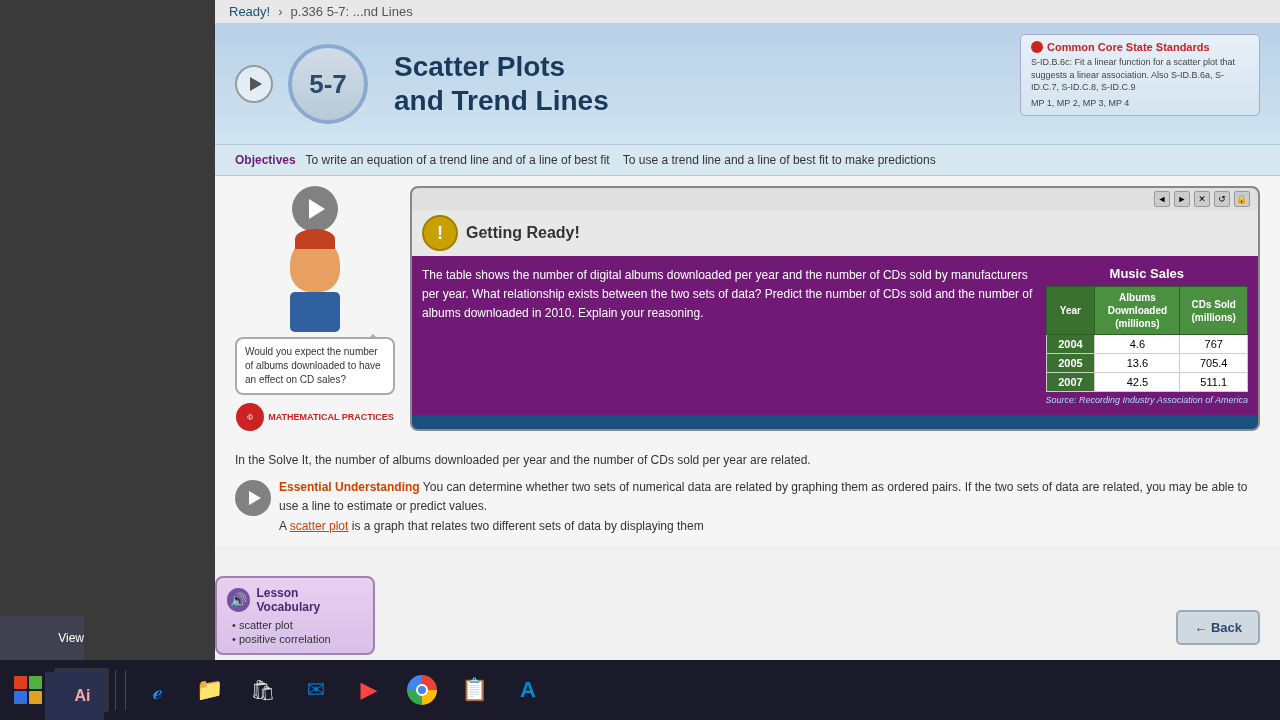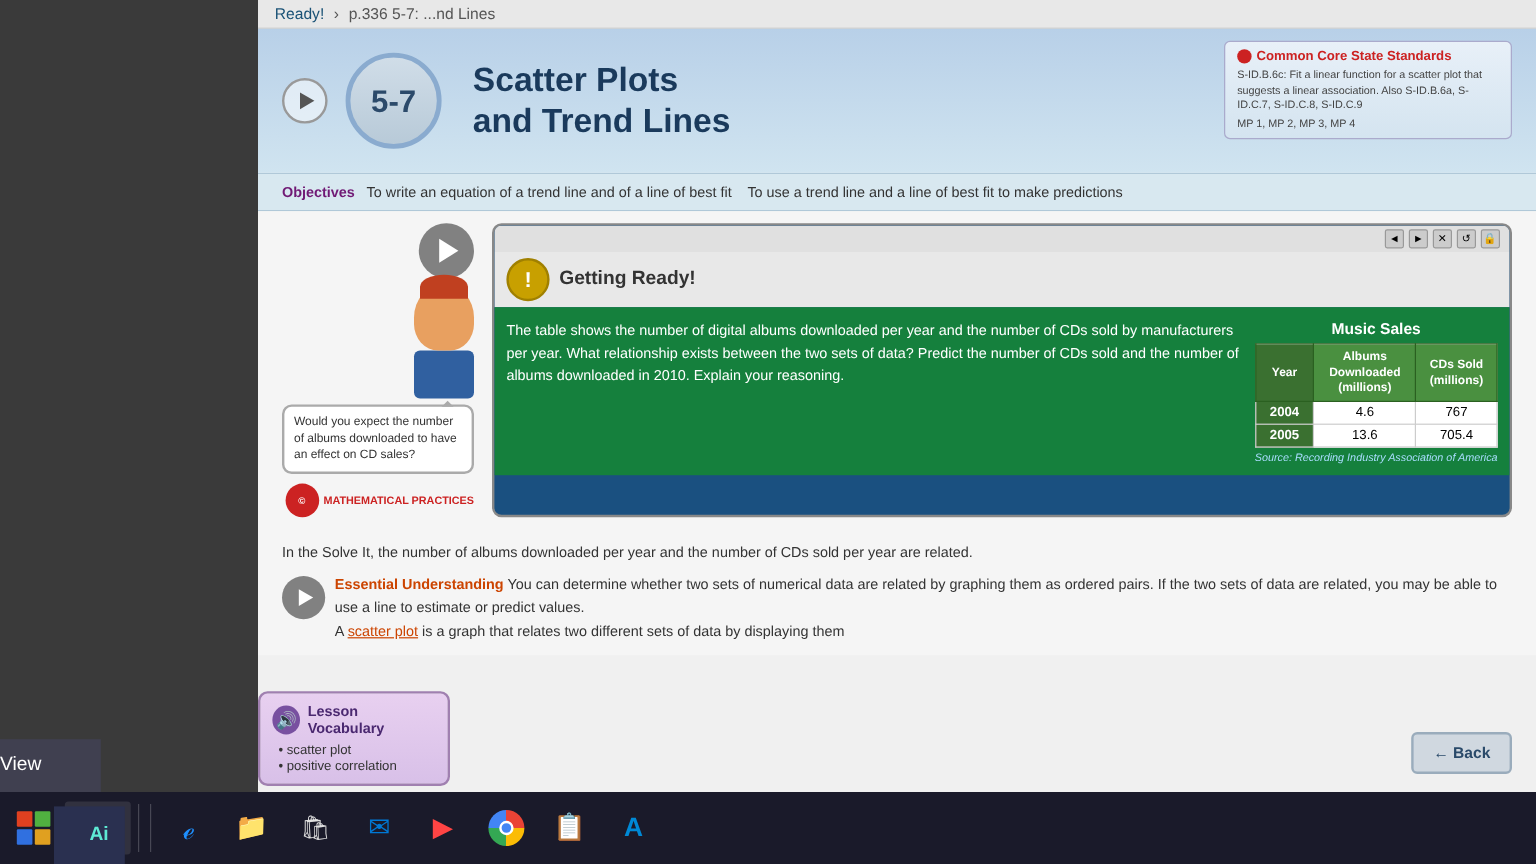--- a/index.html
+++ b/index.html
@@ -144,21 +144,21 @@
       gap: 15px;
       background: #f5f5f5;
     }
 
     
     .character-panel {
       flex-shrink: 0;
       width: 160px;
       display: flex;
       flex-direction: column;
-      align-items: flex-end;
+      align-items: center;
       position: relative;
     }
 
     .play-circle {
       width: 46px;
       height: 46px;
       border-radius: 50%;
       background: rgba(80,80,80,0.7);
       display: flex;
       align-items: center;
@@ -301,21 +301,21 @@
     .solve-it-title {
       font-size: 16px;
       font-weight: bold;
       color: #333;
     }
 
     .solve-it-body {
       display: flex;
       padding: 10px;
       gap: 10px;
-      background: #15803d;
+      background: #701a75;
       justify-content: center;
     }
 
     .solve-it-text {
       flex: 1;
       color: white;
       font-size: 12px;
       line-height: 1.6;
     }
 
@@ -540,39 +540,39 @@
     
     .view-area {
       position: absolute;
       left: 0;
       bottom: 60px;
       width: 84px;
       height: 44px;
       background: #404050;
       display: flex;
       align-items: center;
-      justify-content: flex-start;
+      justify-content: flex-end;
       color: white;
-      font-size: 16px;
+      font-size: 12px;
       cursor: pointer;
     }
 
     
     .ai-text {
       position: absolute;
       left: 45px;
       bottom: 0;
       width: 59px;
       height: 48px;
       display: flex;
       align-items: center;
       justify-content: center;
       font-size: 16px;
       font-weight: bold;
-      color: #5eead4;
+      color: #fca5a5;
       background: #2a3050;
       padding-left: 16px;
     }
 
     .icon-ie { color: #1e90ff; font-size: 22px; }
     .icon-folder { color: #ffa500; font-size: 22px; }
     .icon-store { color: #e0e0e0; font-size: 20px; }
     .icon-mail { color: #0078d4; font-size: 22px; }
     .icon-video { color: #ff4444; font-size: 22px; }
     .icon-sticky { color: #ffdd44; font-size: 22px; }
@@ -699,20 +699,25 @@
             <tr>
       <td class="year-cell">2004</td>
       <td>4.6</td>
       <td>767</td>
     </tr>
                 <tr>
       <td class="year-cell">2005</td>
       <td>13.6</td>
       <td>705.4</td>
     </tr>
+                <tr>
+      <td class="year-cell">2007</td>
+      <td>42.5</td>
+      <td>511.1</td>
+    </tr>
               </tbody>
           </table>
           <div class="table-source">Source: Recording Industry Association of America</div>
         </div>
       </div>
     </div>
   </div>
 
   <div class="bottom-text">
     <p>In the Solve It, the number of albums downloaded per year and the number of CDs sold per year are related.</p>

